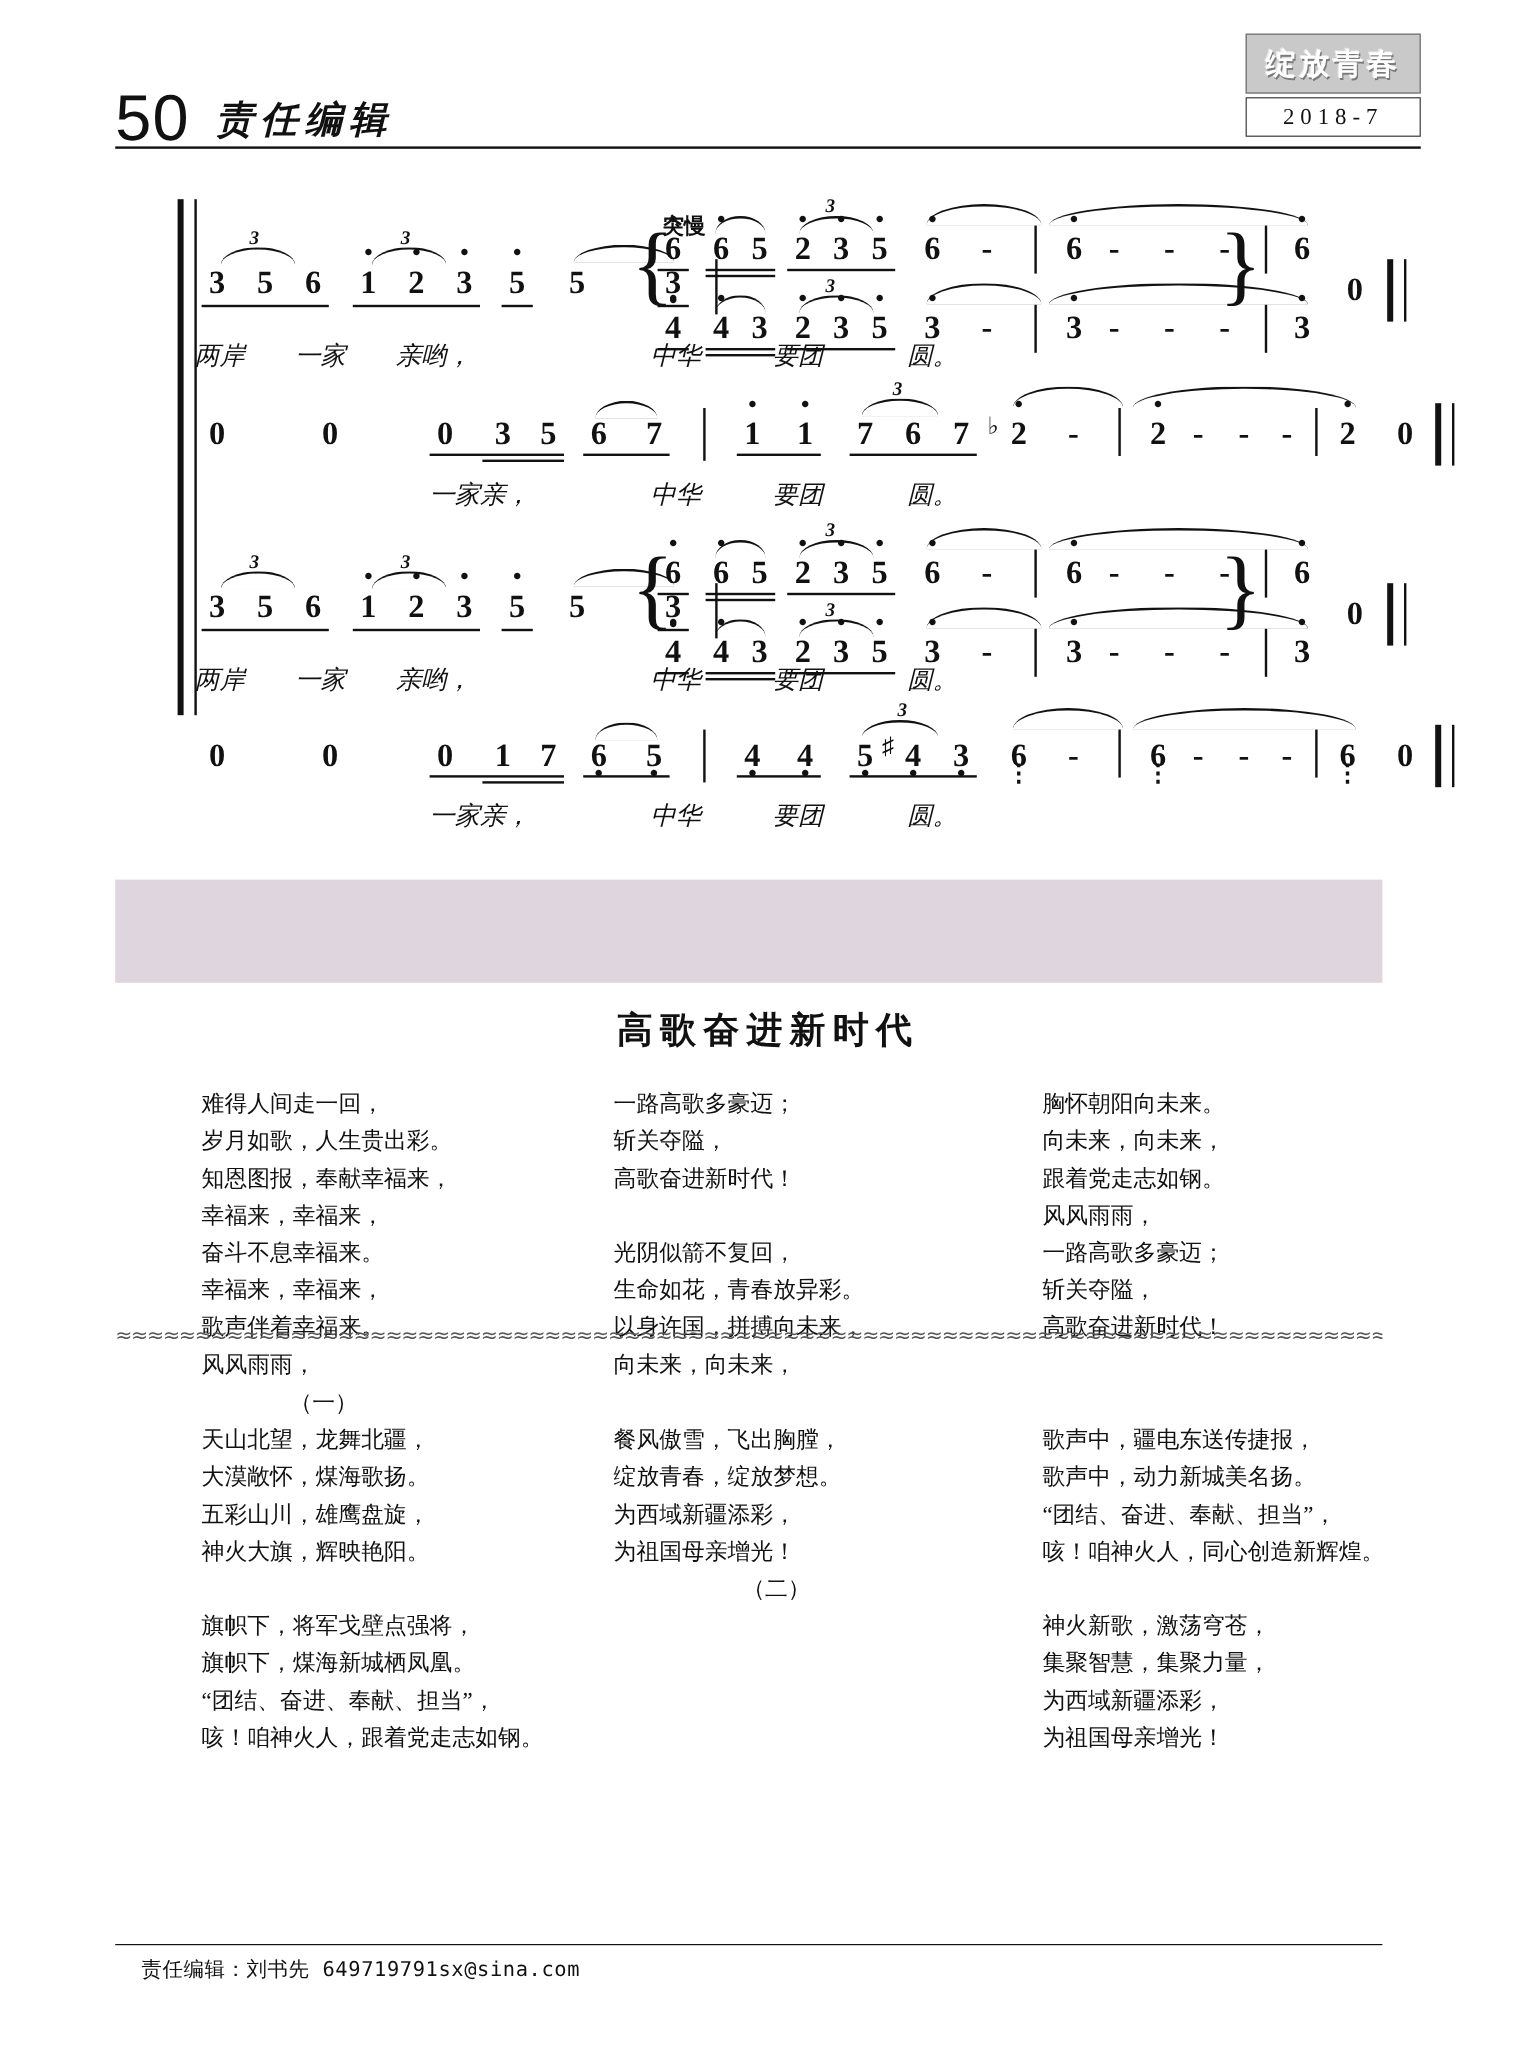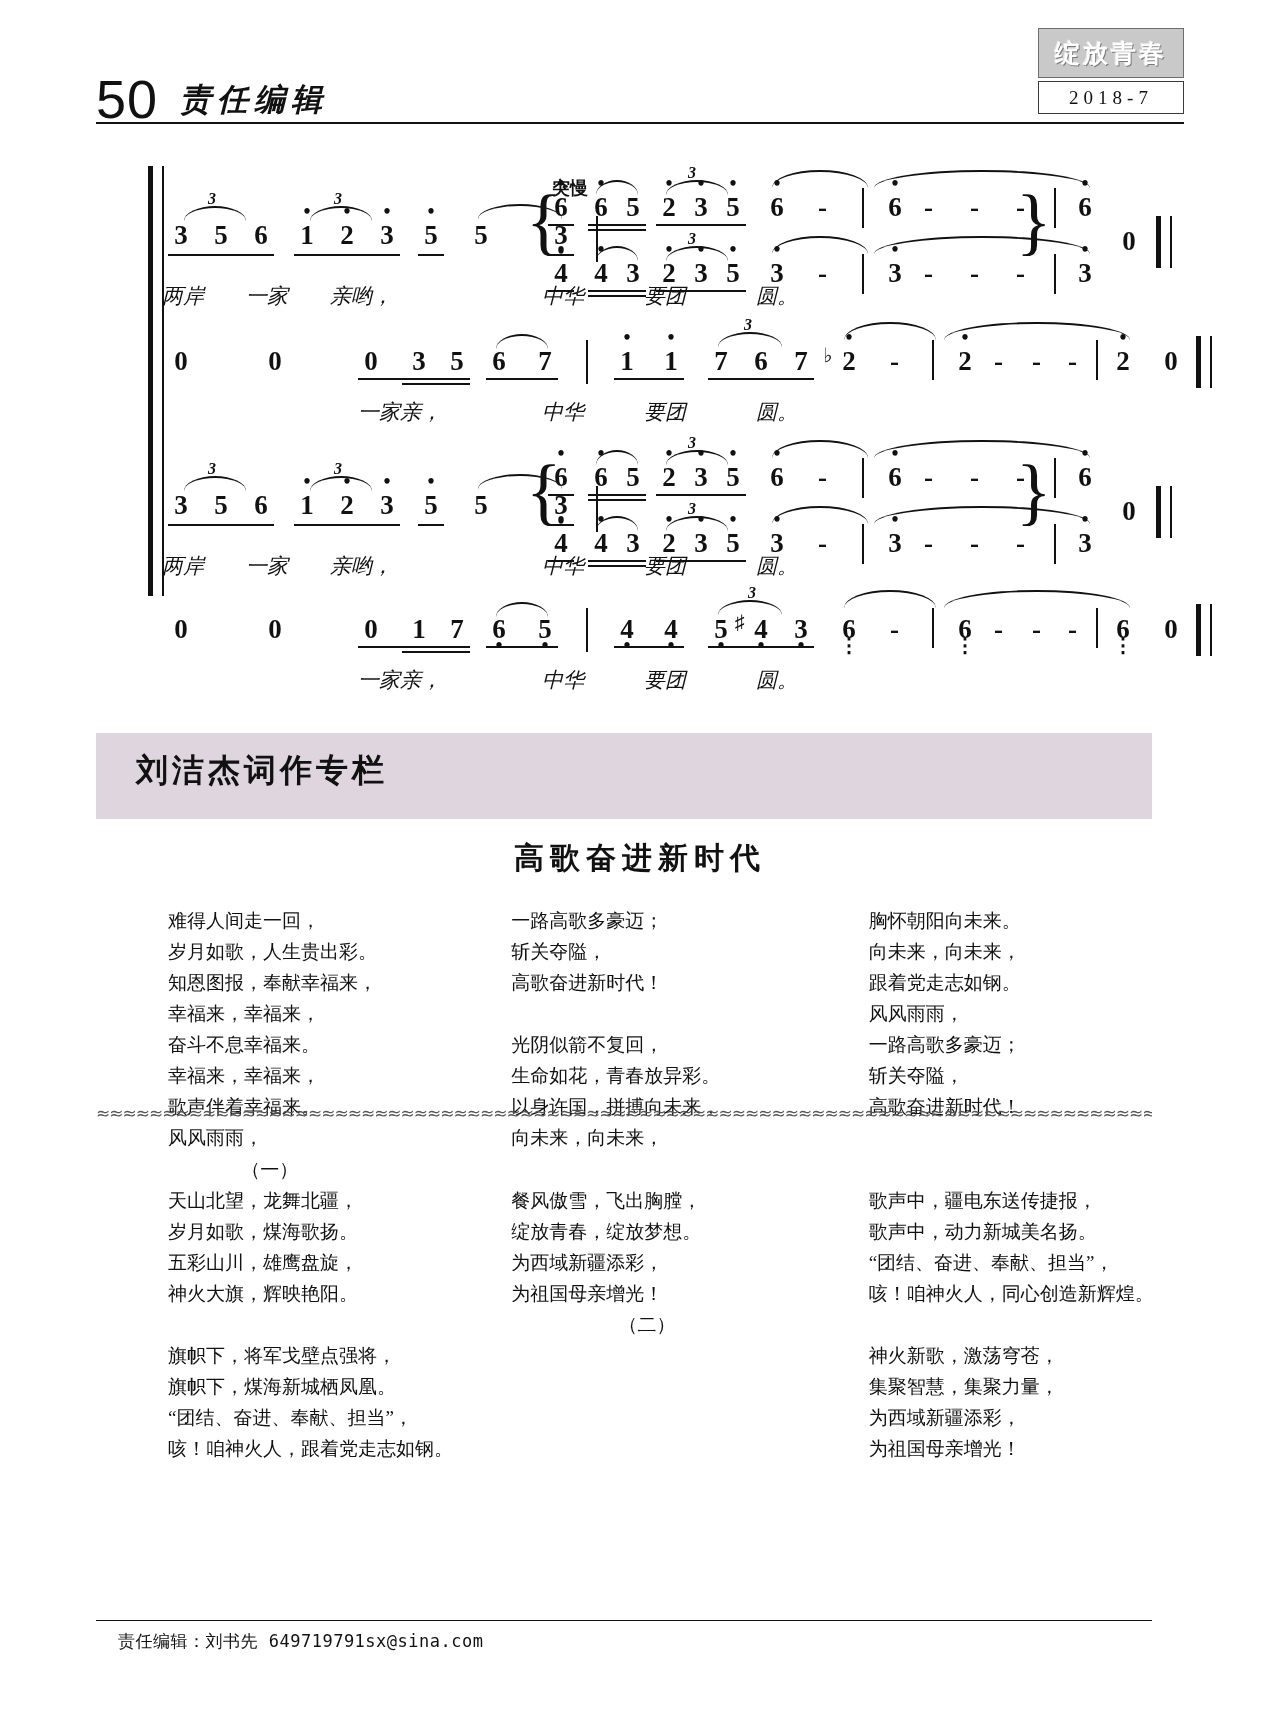--- a/index.html
+++ b/index.html
@@ -433,21 +433,20 @@
         <div class="lyr" style="left:262px;">一家亲，</div>
         <div class="lyr" style="left:446px;">中华</div>
         <div class="lyr" style="left:548px;">要团</div>
         <div class="lyr" style="left:660px;">圆。</div>
       </div>
     </div>
   </div>
 
 
   <div class="banner">
-    <div class="banner-title">刘洁杰词作专栏</div>
   </div>
 
   <div class="song" style="top:838px;">
     <div class="song-title">高歌奋进新时代</div>
     <div class="cols">
       <div class="col c1">
         <p>难得人间走一回，
 岁月如歌，人生贵出彩。
 知恩图报，奉献幸福来，
 幸福来，幸福来，
@@ -480,21 +479,21 @@
 
   <div class="wavy" style="top:1106px;">
     ≈≈≈≈≈≈≈≈≈≈≈≈≈≈≈≈≈≈≈≈≈≈≈≈≈≈≈≈≈≈≈≈≈≈≈≈≈≈≈≈≈≈≈≈≈≈≈≈≈≈≈≈≈≈≈≈≈≈≈≈≈≈≈≈≈≈≈≈≈≈≈≈≈≈≈≈≈≈≈≈≈≈≈≈≈≈≈≈≈≈≈≈≈≈≈≈≈≈≈≈≈≈≈≈≈≈≈≈≈≈≈≈≈≈≈≈≈≈≈≈≈≈≈≈≈≈≈≈≈≈≈≈≈≈≈≈≈≈≈≈≈≈≈≈≈≈≈≈
   </div>
 
   <div class="song" style="top:1128px;">
     <div class="cols">
       <div class="col c1">
         <p class="verse-mark" style="padding-right:112px;">（一）</p>
         <p>天山北望，龙舞北疆，
-岁月如歌，煤海歌扬。
+大漠敞怀，煤海歌扬。
 五彩山川，雄鹰盘旋，
 神火大旗，辉映艳阳。</p>
         <div class="gap"></div>
         <p>旗帜下，将军戈壁点强将，
 旗帜下，煤海新城栖凤凰。
 “团结、奋进、奉献、担当”，
 咳！咱神火人，跟着党走志如钢。</p>
       </div>
       <div class="col c2">
         <p style="height:31px;">&nbsp;</p>

